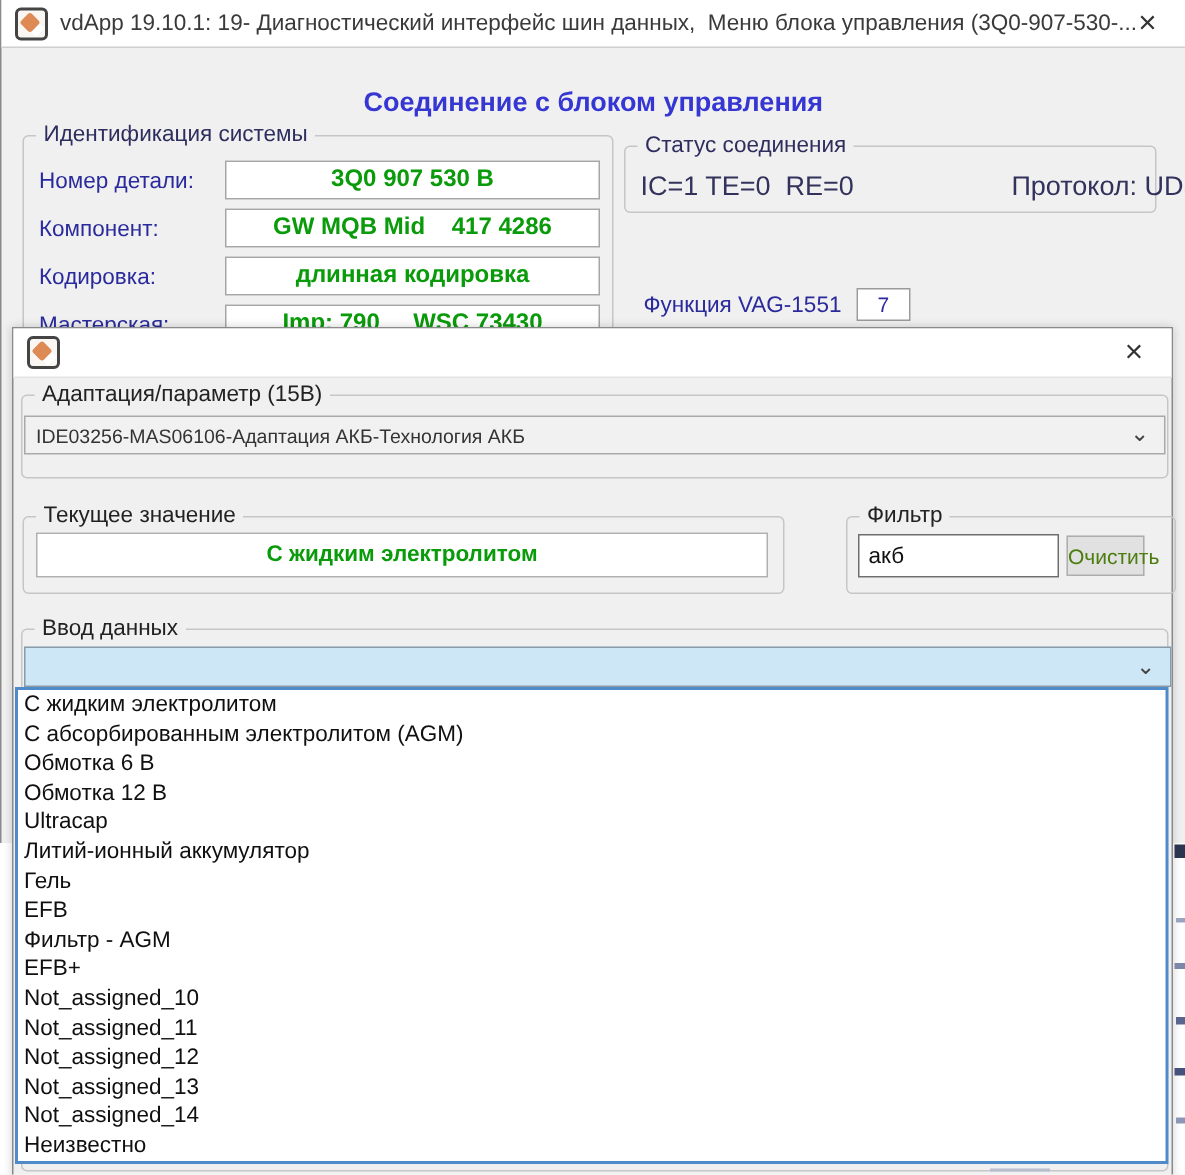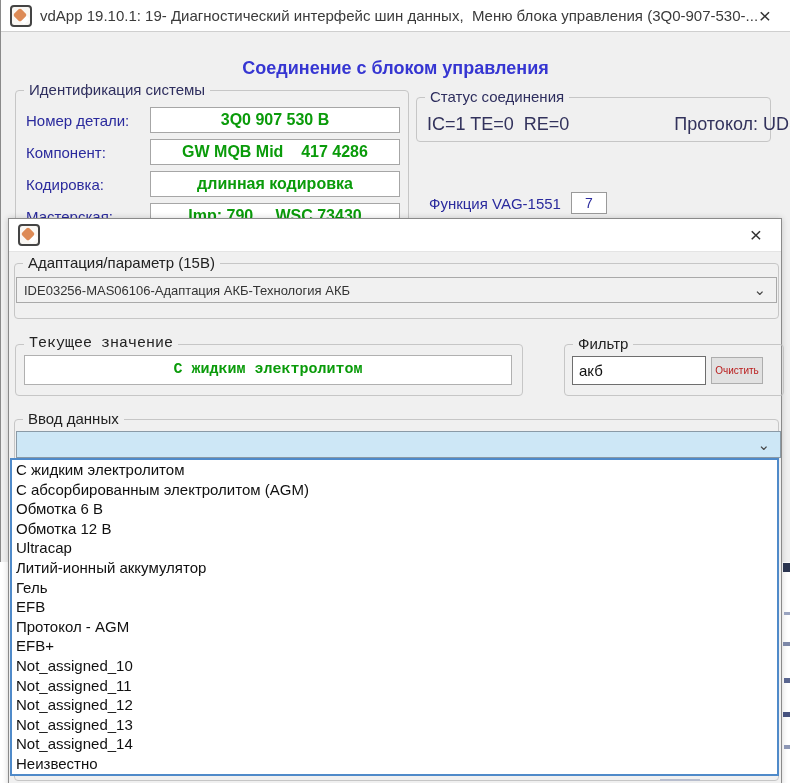--- a/index.html
+++ b/index.html
@@ -46,30 +46,30 @@
     box-sizing:border-box;text-align:center;font-size:14px;color:#2a2a9d;line-height:20px;}
   
   #fg-window{position:absolute;left:8px;top:218px;width:774px;height:570px;background:#f0f0f0;
     border:1px solid #8a8a8a;box-sizing:border-box;box-shadow:0 0 6px rgba(0,0,0,0.18);}
   #fg-window .titlebar{height:32px;border-bottom:1px solid #e4e4e4;}
   #adapt-group{left:5px;top:44px;width:763px;height:54px;}
   #adapt-combo{position:absolute;left:1px;top:13px;right:1px;height:26px;background:#f1f1f1;
     border:1px solid #a9a9a9;box-sizing:border-box;display:flex;align-items:center;}
   #adapt-combo .combo-text{font-size:13px;color:#333;margin-left:7px;white-space:nowrap;overflow:hidden;}
   .chevron{margin-left:auto;margin-right:10px;font-size:15px;color:#444;line-height:10px;}
-  #current-group{left:6px;top:125px;width:506px;height:50px;font-family:Liberation Mono, monospace;}
+  #current-group{left:6px;top:125px;width:506px;height:50px;}
   #current-field{position:absolute;left:8px;top:10px;right:10px;height:30px;background:#fff;
     border:1px solid #b0b0b0;box-sizing:border-box;text-align:center;line-height:28px;
     font-size:15px;font-weight:bold;color:#0a9b0a;}
   #filter-group{left:555px;top:125px;width:218px;height:50px;}
   #filter-input{position:absolute;left:7px;top:11px;width:134px;height:29px;background:#fff;
     border:1px solid #6e6e6e;box-sizing:border-box;font-size:15px;color:#111;
     padding:0 0 0 6px;font-family:"Liberation Sans",sans-serif;}
   #filter-clear{position:absolute;left:146px;top:12px;width:52px;height:27px;background:#e1e1e1;
-    border:1px solid #adadad;box-sizing:border-box;font-size:10px;color:#b91c1c;
+    border:1px solid #adadad;box-sizing:border-box;font-size:14px;color:#4d7c0f;
     font-family:"Liberation Sans",sans-serif;padding:0;}
   #entry-group{left:5px;top:200px;width:763px;height:360px;}
   #entry-combo{position:absolute;left:1px;top:11px;right:-3px;height:27px;background:#cde7f6;
     border:1px solid #8a9aa6;box-sizing:border-box;display:flex;align-items:center;}
   
   #dropdown{position:absolute;left:10px;top:458px;width:769px;background:#ffffff;
     border:2px solid #4f8ac9;box-sizing:border-box;z-index:10;}
   .dd-item{height:19.6px;line-height:19.6px;font-size:15px;color:#101010;padding-left:4px;
     white-space:nowrap;overflow:hidden;}
   
@@ -173,21 +173,21 @@
     <div class="dd-item">Обмотка 12 В</div>
 
     <div class="dd-item">Ultracap</div>
 
     <div class="dd-item">Литий-ионный аккумулятор</div>
 
     <div class="dd-item">Гель</div>
 
     <div class="dd-item">EFB</div>
 
-    <div class="dd-item">Протокол - AGM</div>
+    <div class="dd-item">Фильтр - AGM</div>
 
     <div class="dd-item">EFB+</div>
 
     <div class="dd-item">Not_assigned_10</div>
 
     <div class="dd-item">Not_assigned_11</div>
 
     <div class="dd-item">Not_assigned_12</div>
 
     <div class="dd-item">Not_assigned_13</div>

